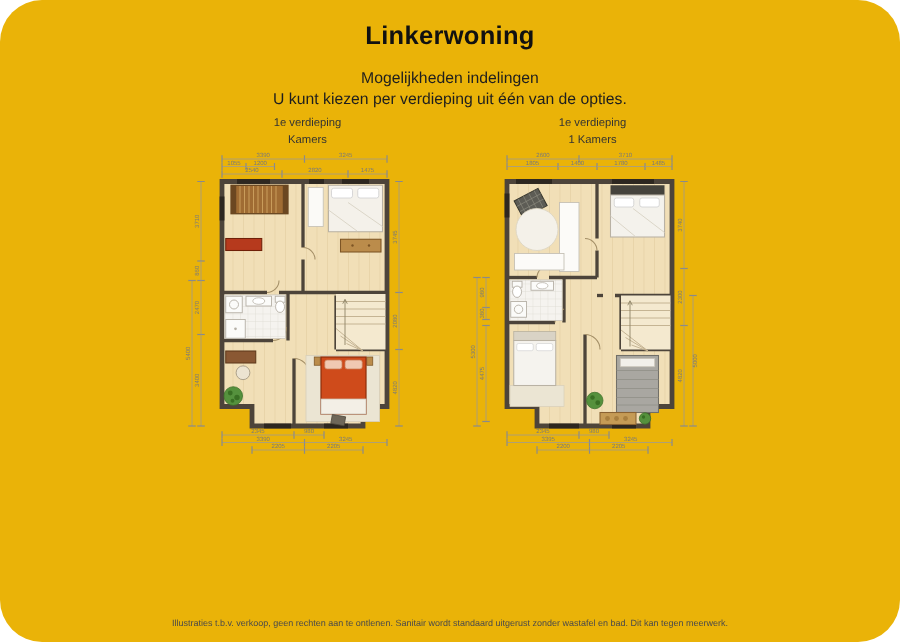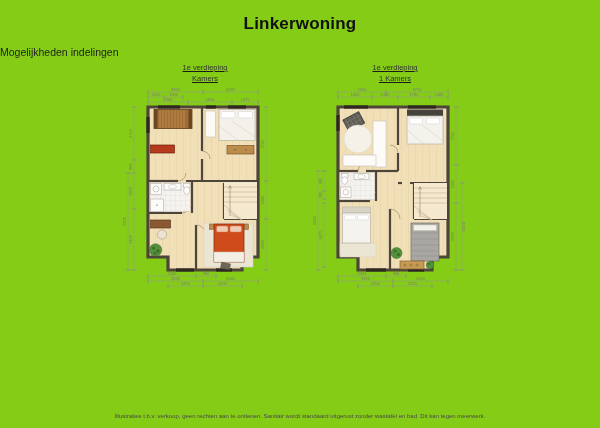--- a/index.html
+++ b/index.html
@@ -1,40 +1,41 @@
 <!DOCTYPE html>
 <html><head>
 <meta charset="utf-8">
 <style>
   html,body{margin:0;padding:0;background:#fff;}
-  .page{position:relative;width:600px;height:428px;background:#84cc16;overflow:hidden;margin:0 auto;
-        font-family:"Liberation Sans", sans-serif;color:#1a1a1a;}
+  .page{position:relative;width:600px;height:428px;background:#eab308;overflow:hidden;margin:0 auto;
+        font-family:"Liberation Sans", sans-serif;color:#1a1a1a;border-radius:28px;}
   .title{margin-top:14px;text-align:center;font-size:17px;font-weight:bold;letter-spacing:.2px;color:#111;}
-  .subtitle{margin-top:11px;font-size:10.5px;line-height:14px;color:#1e1e1e;}
-  .plans{display:flex;justify-content:center;gap:20px;margin-top:4px;text-decoration:underline;}
+  .subtitle{margin-top:11px;text-align:center;font-size:10.5px;line-height:14px;color:#1e1e1e;}
+  .plans{display:flex;justify-content:center;gap:20px;margin-top:4px;}
   .plan{width:170px;display:flex;flex-direction:column;align-items:center;}
   .plan-label{text-align:center;font-size:7.5px;line-height:1.4;color:#333;margin-bottom:1px;}
   .footer{position:absolute;left:0;bottom:9px;width:100%;text-align:center;font-size:6px;color:#4a4a4a;}
   
   .dline{stroke:#9a9a9a;stroke-width:0.5;}
   .dim{font:4px "Liberation Sans", sans-serif;fill:#7a7a7a;text-anchor:middle;}
   .iw{stroke:#4d443a;stroke-width:2.2;stroke-linecap:butt;}
   .arc{stroke:#a38e66;stroke-width:0.7;fill:none;}
   .fix{fill:#fbfbf9;stroke:#b5b0a6;stroke-width:0.6;}
   .tread{stroke:#bfae8c;stroke-width:0.6;}
 </style>
 </head>
 <body>
 
 <div class="page">
 
   <div class="title">Linkerwoning</div>
 
   <div class="subtitle">
     <div>Mogelijkheden indelingen</div>
+    <div>U kunt kiezen per verdieping uit één van de opties.</div>
   </div>
 
   <div class="plans">
 
     <div class="plan">
       <div class="plan-label">
         <div>1e verdieping</div>
         <div>Kamers</div>
       </div>
       <svg width="170" height="215" viewBox="0 0 170 215">

